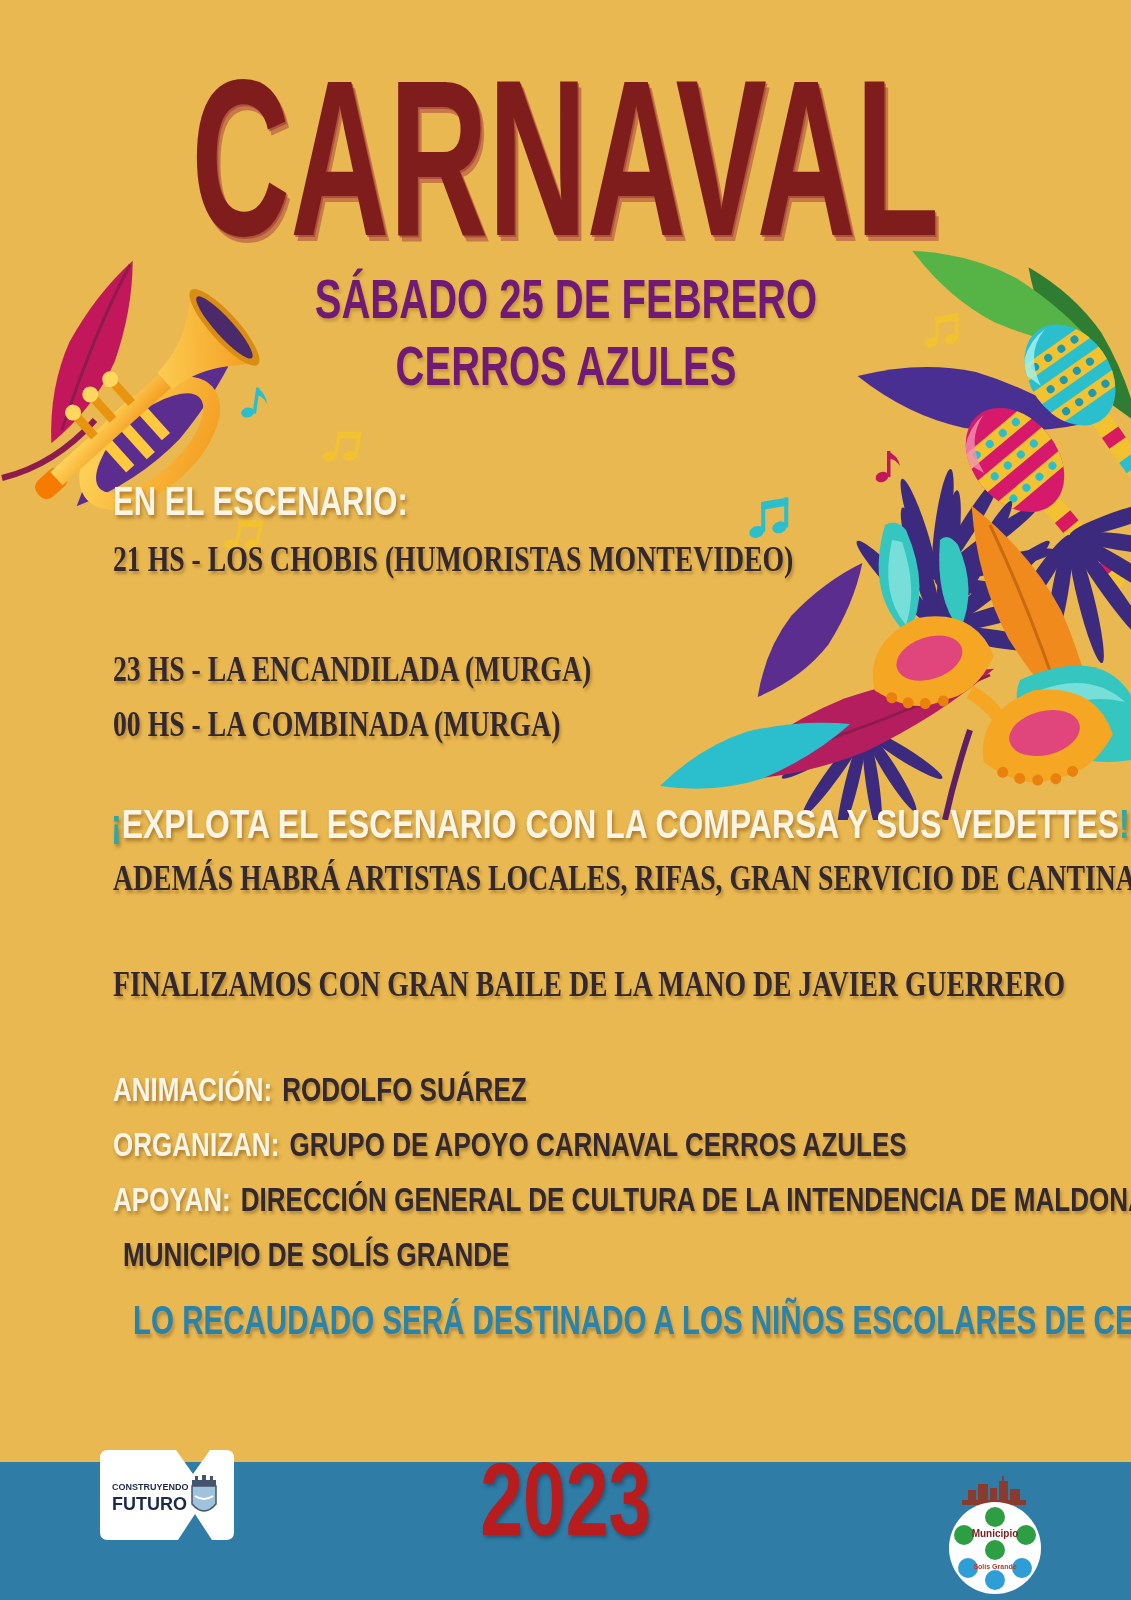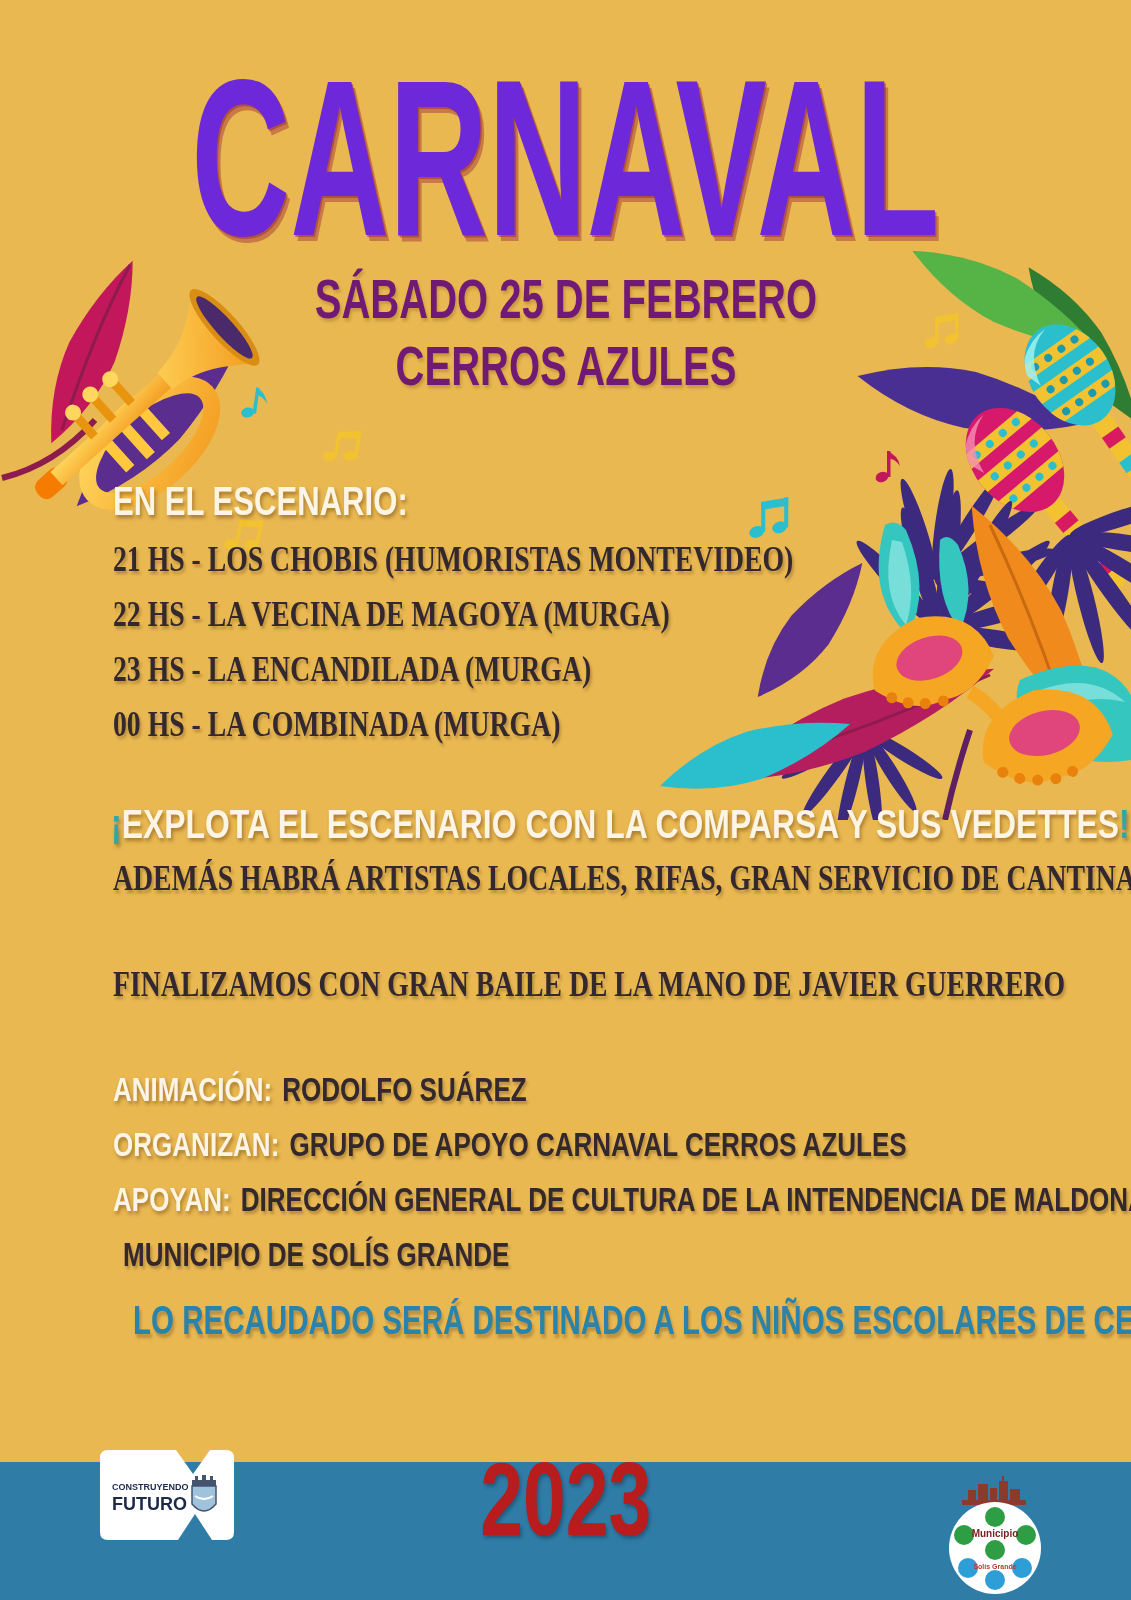--- a/index.html
+++ b/index.html
@@ -7,21 +7,21 @@
     position:relative; width:1131px; height:1600px; overflow:hidden;
     background:#E9B851;
     font-family:"Liberation Sans", sans-serif;
   }
   .decor{position:absolute; z-index:1; pointer-events:none;}
   .txt{position:absolute; z-index:3; font-weight:700; white-space:nowrap;}
   .sx{display:inline-block; transform:scale(0.84,1.08); transform-origin:0 50%; white-space:nowrap;}
   .sxc{display:inline-block; transform:scale(0.84,1.08); transform-origin:50% 50%; white-space:nowrap;}
   .center{left:0; width:100%; text-align:center;}
 
-  .title{top:52px; font-size:185px; color:#6d28d9;
+  .title{top:52px; font-size:185px; color:#7f1d1d;
          text-shadow:5px 5px 0 rgba(158,46,56,0.45), 2px 2px 0 rgba(158,46,56,0.55);}
   .title .sxc{transform:scale(0.74,1.2);}
   .subtitle{font-size:50px; color:#701a75; text-shadow:2px 3px 3px rgba(100,60,10,0.25);}
   .subtitle .sxc{transform:scale(0.8,1.12);}
   .date{top:270px;} .loc{top:337px;}
 
   .cream{color:#FCF4E4; text-shadow:2px 3px 4px rgba(110,65,15,0.5);}
   .dark{color:#33282E; text-shadow:2px 3px 3px rgba(70,40,20,0.3);font-family:Liberation Serif, serif;}
   .teal{color:#2A83AB; text-shadow:2px 3px 3px rgba(70,40,20,0.28);}
 
@@ -262,21 +262,20 @@
     <span class="sxc">SÁBADO 25 DE FEBRERO</span>
   </div>
   <div class="txt cream stage-heading">
     <span class="sx">EN EL ESCENARIO:</span>
   </div>
 
   <div class="txt subtitle loc center">
     <span class="sxc">CERROS AZULES</span>
   </div>
   <div class="txt dark sched s0"><span class="sx">21 HS - LOS CHOBIS (HUMORISTAS MONTEVIDEO)</span></div>
-  <div class="txt dark sched s1"><span class="sx">22 HS - LA VECINA DE MAGOYA (MURGA)</span></div>
   <div class="txt dark sched s2"><span class="sx">23 HS - LA ENCANDILADA (MURGA)</span></div>
   <div class="txt dark sched s3"><span class="sx">00 HS - LA COMBINADA (MURGA)</span></div>
 
   <div class="txt cream explota">
     <span class="sx"><span class="mark">¡</span><span>EXPLOTA EL ESCENARIO CON LA COMPARSA Y SUS VEDETTES</span><span class="mark">!</span></span>
   </div>
   <div class="txt dark info i0"><span class="sx">ADEMÁS HABRÁ ARTISTAS LOCALES, RIFAS, GRAN SERVICIO DE CANTINA Y</span></div>
   <div class="txt dark info i2"><span class="sx">FINALIZAMOS CON GRAN BAILE DE LA MANO DE JAVIER GUERRERO</span></div>
 
   <div class="txt credit c1">

